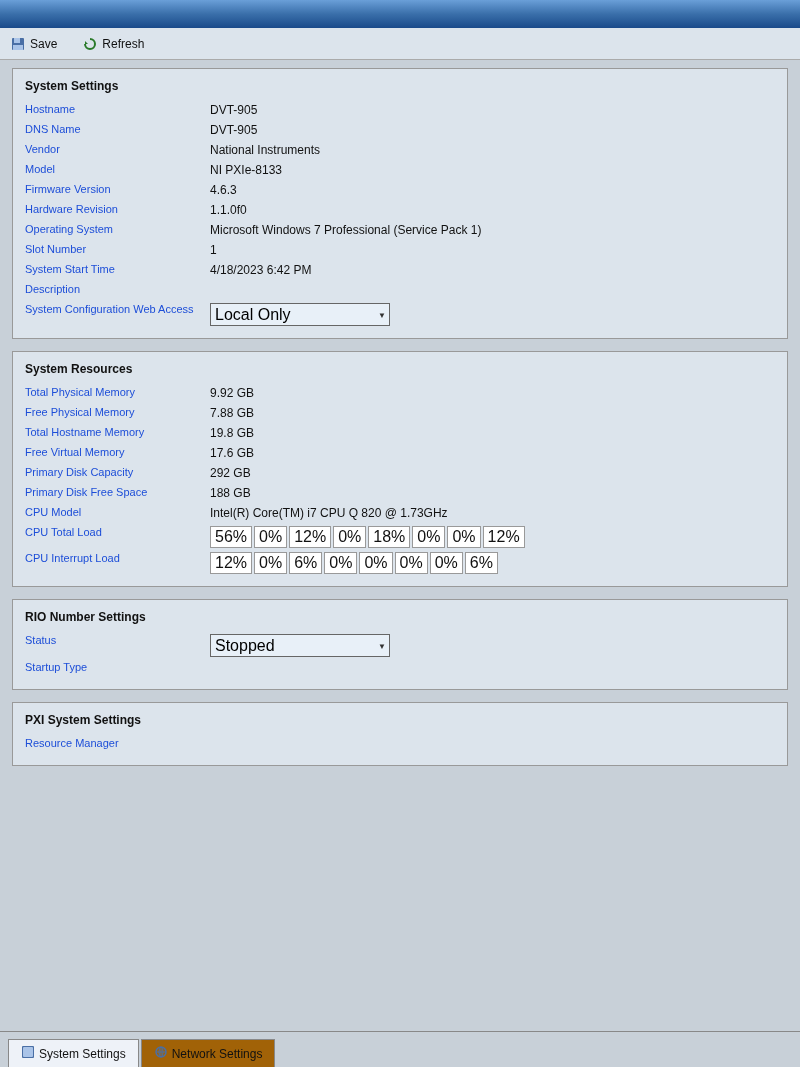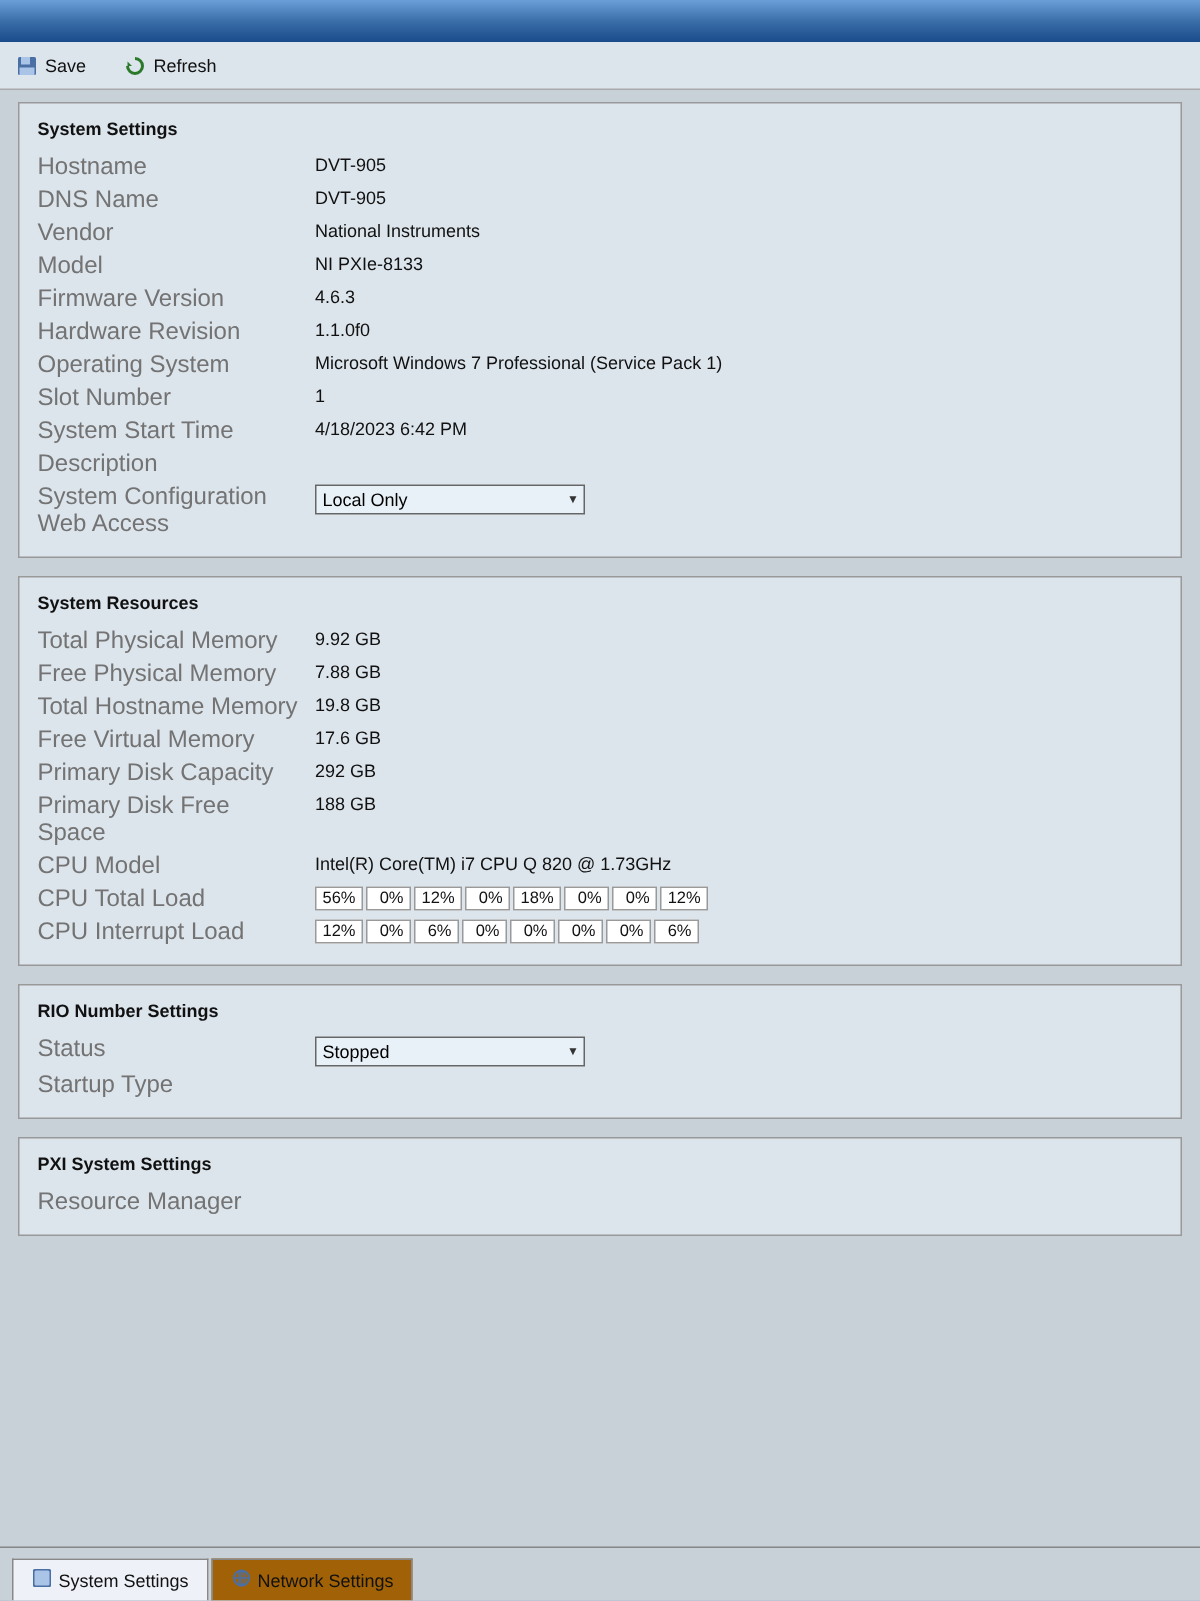--- a/index.html
+++ b/index.html
@@ -59,45 +59,45 @@
     }
     .field-row {
       display: flex;
       align-items: flex-start;
       padding: 2px 0;
       min-height: 20px;
     }
     .field-label {
       width: 185px;
       min-width: 185px;
-      font-size: 16px;
-      color: #737373;
+      font-size: 11px;
+      color: #1d4ed8;
       padding-right: 8px;
     }
     .field-value {
       font-size: 12px;
       color: #111;
       flex: 1;
     }
     .cpu-cells {
       display: flex;
       gap: 2px;
     }
     .cpu-cell {
       border: 1px solid #999;
       background: #fff;
       padding: 1px 4px;
-      font-size: 11px;
+      font-size: 16px;
       min-width: 30px;
       text-align: right;
     }
     .dropdown-select {
       background: #e8f0f8;
       border: 1px solid #666;
-      font-size: 12px;
+      font-size: 16px;
       padding: 2px 4px;
       width: 180px;
       appearance: none;
       -webkit-appearance: none;
       position: relative;
       cursor: pointer;
     }
     .dropdown-wrapper {
       position: relative;
       display: inline-block;

